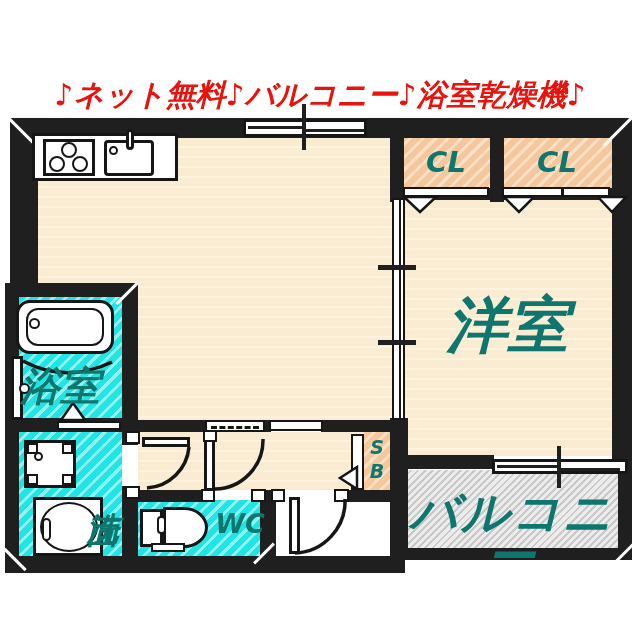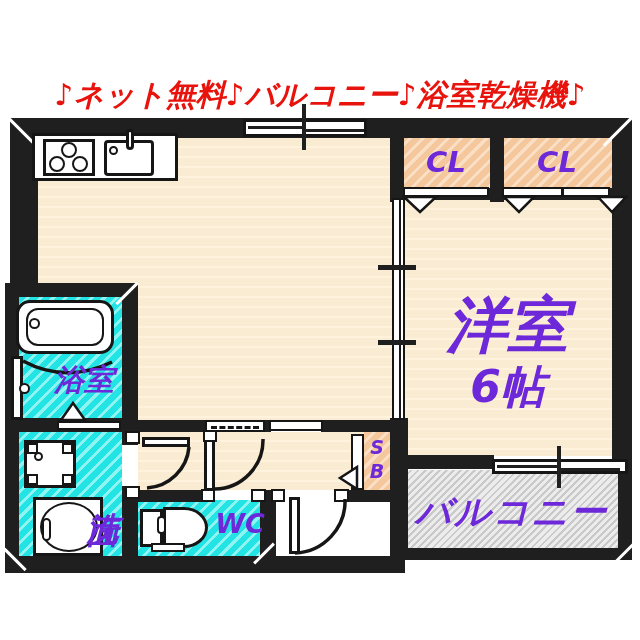--- a/index.html
+++ b/index.html
@@ -11,21 +11,21 @@
   .wet{position:absolute;background:repeating-linear-gradient(135deg,
         #23e4e4 0,#23e4e4 6px,#8ef4f1 6px,#8ef4f1 9px);}
   .hatch{position:absolute;background:repeating-linear-gradient(135deg,
         #f5c79c 0,#f5c79c 6px,#fbdfc4 6px,#fbdfc4 9px);}
   .gray{position:absolute;background:repeating-linear-gradient(135deg,
         #c9c9c9 0,#c9c9c9 2px,#ececec 2px,#ececec 5px);}
   .whitefloor{position:absolute;background:#fff;}
   .sym{position:absolute;background:#fff;border:3px solid #161616;box-sizing:border-box;}
   .sym.thin{border-width:2.5px;}
   .round{border-radius:50%;}
-  .lbl{position:absolute;font-style:italic;font-weight:bold;color:#6d28d9;
+  .lbl{position:absolute;font-style:italic;font-weight:bold;color:#0f766e;
        text-align:center;line-height:1.2;}
   .seam{position:absolute;background:#fff;height:3px;}
   .promo{position:absolute;left:0;top:72px;width:640px;text-align:center;
          font-style:italic;font-weight:bold;font-size:30px;line-height:46px;color:#e8130c;}
   .dash{position:absolute;left:4px;right:4px;top:4px;border-top:3px dashed #161616;}
   .vsplit{position:absolute;top:0;bottom:0;width:2.5px;background:#161616;}
   .svgov{position:absolute;left:0;top:0;pointer-events:none;}
   .vert{writing-mode:vertical-rl;}
   .pre{white-space:pre-line;}
 </style>
@@ -158,24 +158,23 @@
     <polygon points="504,197 534,197 519,212" fill="#fff" stroke="#161616" stroke-width="2.5"></polygon>
     <polygon points="598,197 626,197 612,212" fill="#fff" stroke="#161616" stroke-width="2.5"></polygon>
     <polygon points="61,420 85,420 73,403" fill="#fff" stroke="#161616" stroke-width="2.5"></polygon>
     <polygon points="357,467 357,489 340,478" fill="#fff" stroke="#161616" stroke-width="2.5"></polygon>
   </svg>
 
   <div class="lbl" style="left:165px;top:220px;width:190px">
   </div>
   <div class="lbl" style="left:415px;top:288px;width:185px">
     <div style="font-size:61px">洋室</div>
-    <div style="font-size:44px">6帖</div>
   </div>
   <div class="lbl" style="left:402px;top:140px;width:88px;font-size:29px;line-height:44px">CL</div>
   <div class="lbl" style="left:502px;top:140px;width:110px;font-size:29px;line-height:44px">CL</div>
-  <div class="lbl" style="left:36px;top:362px;width:96px;font-size:30px">浴室</div>
+  <div class="lbl" style="left:12px;top:362px;width:96px;font-size:40px">浴室</div>
   <div class="lbl vert" style="left:82px;top:446px;width:40px;height:92px;font-size:32px;letter-spacing:5px">洗面</div>
   <div class="lbl" style="left:205px;top:508px;width:70px;font-size:27px">WC</div>
   <div class="lbl pre" style="left:360px;top:436px;width:34px;font-size:19px;line-height:1.25">S
 B</div>
-  <div class="lbl" style="left:403px;top:490px;width:217px;font-size:36px;line-height:44px;letter-spacing:2px">バルコニー</div>
+  <div class="lbl" style="left:403px;top:490px;width:217px;font-size:48px;line-height:44px;letter-spacing:2px">バルコニー</div>
 
 </div>
 
 </body></html>

